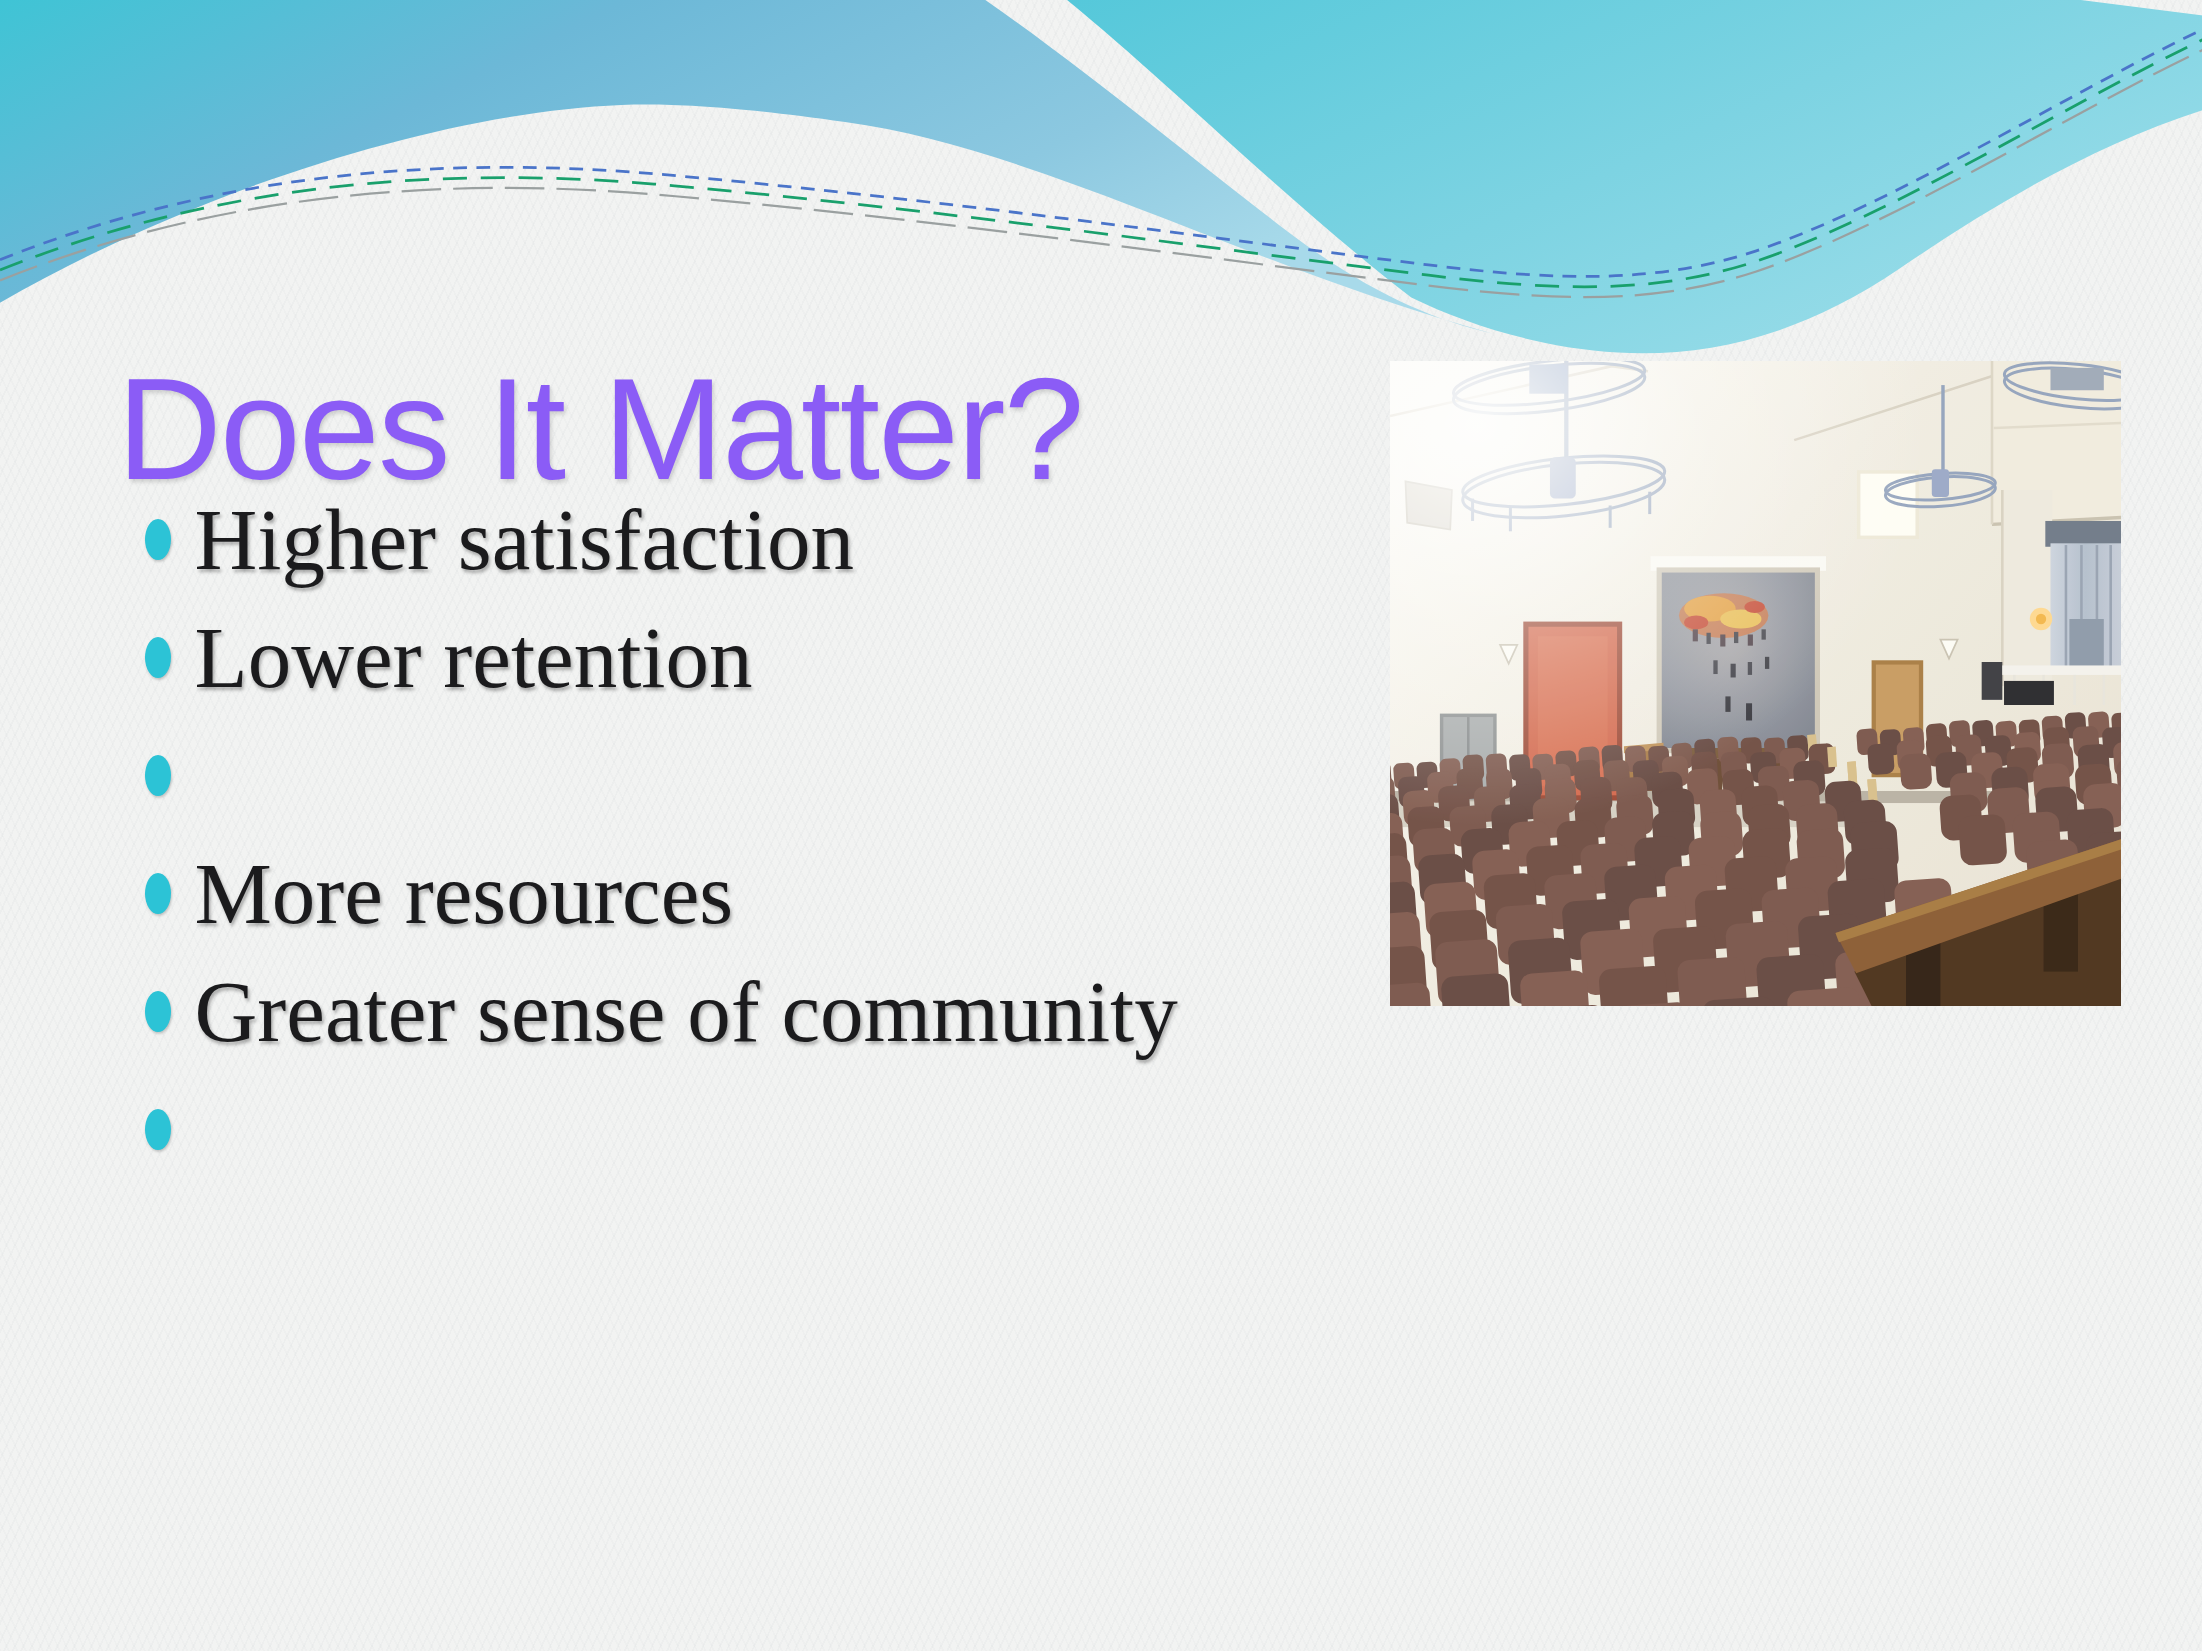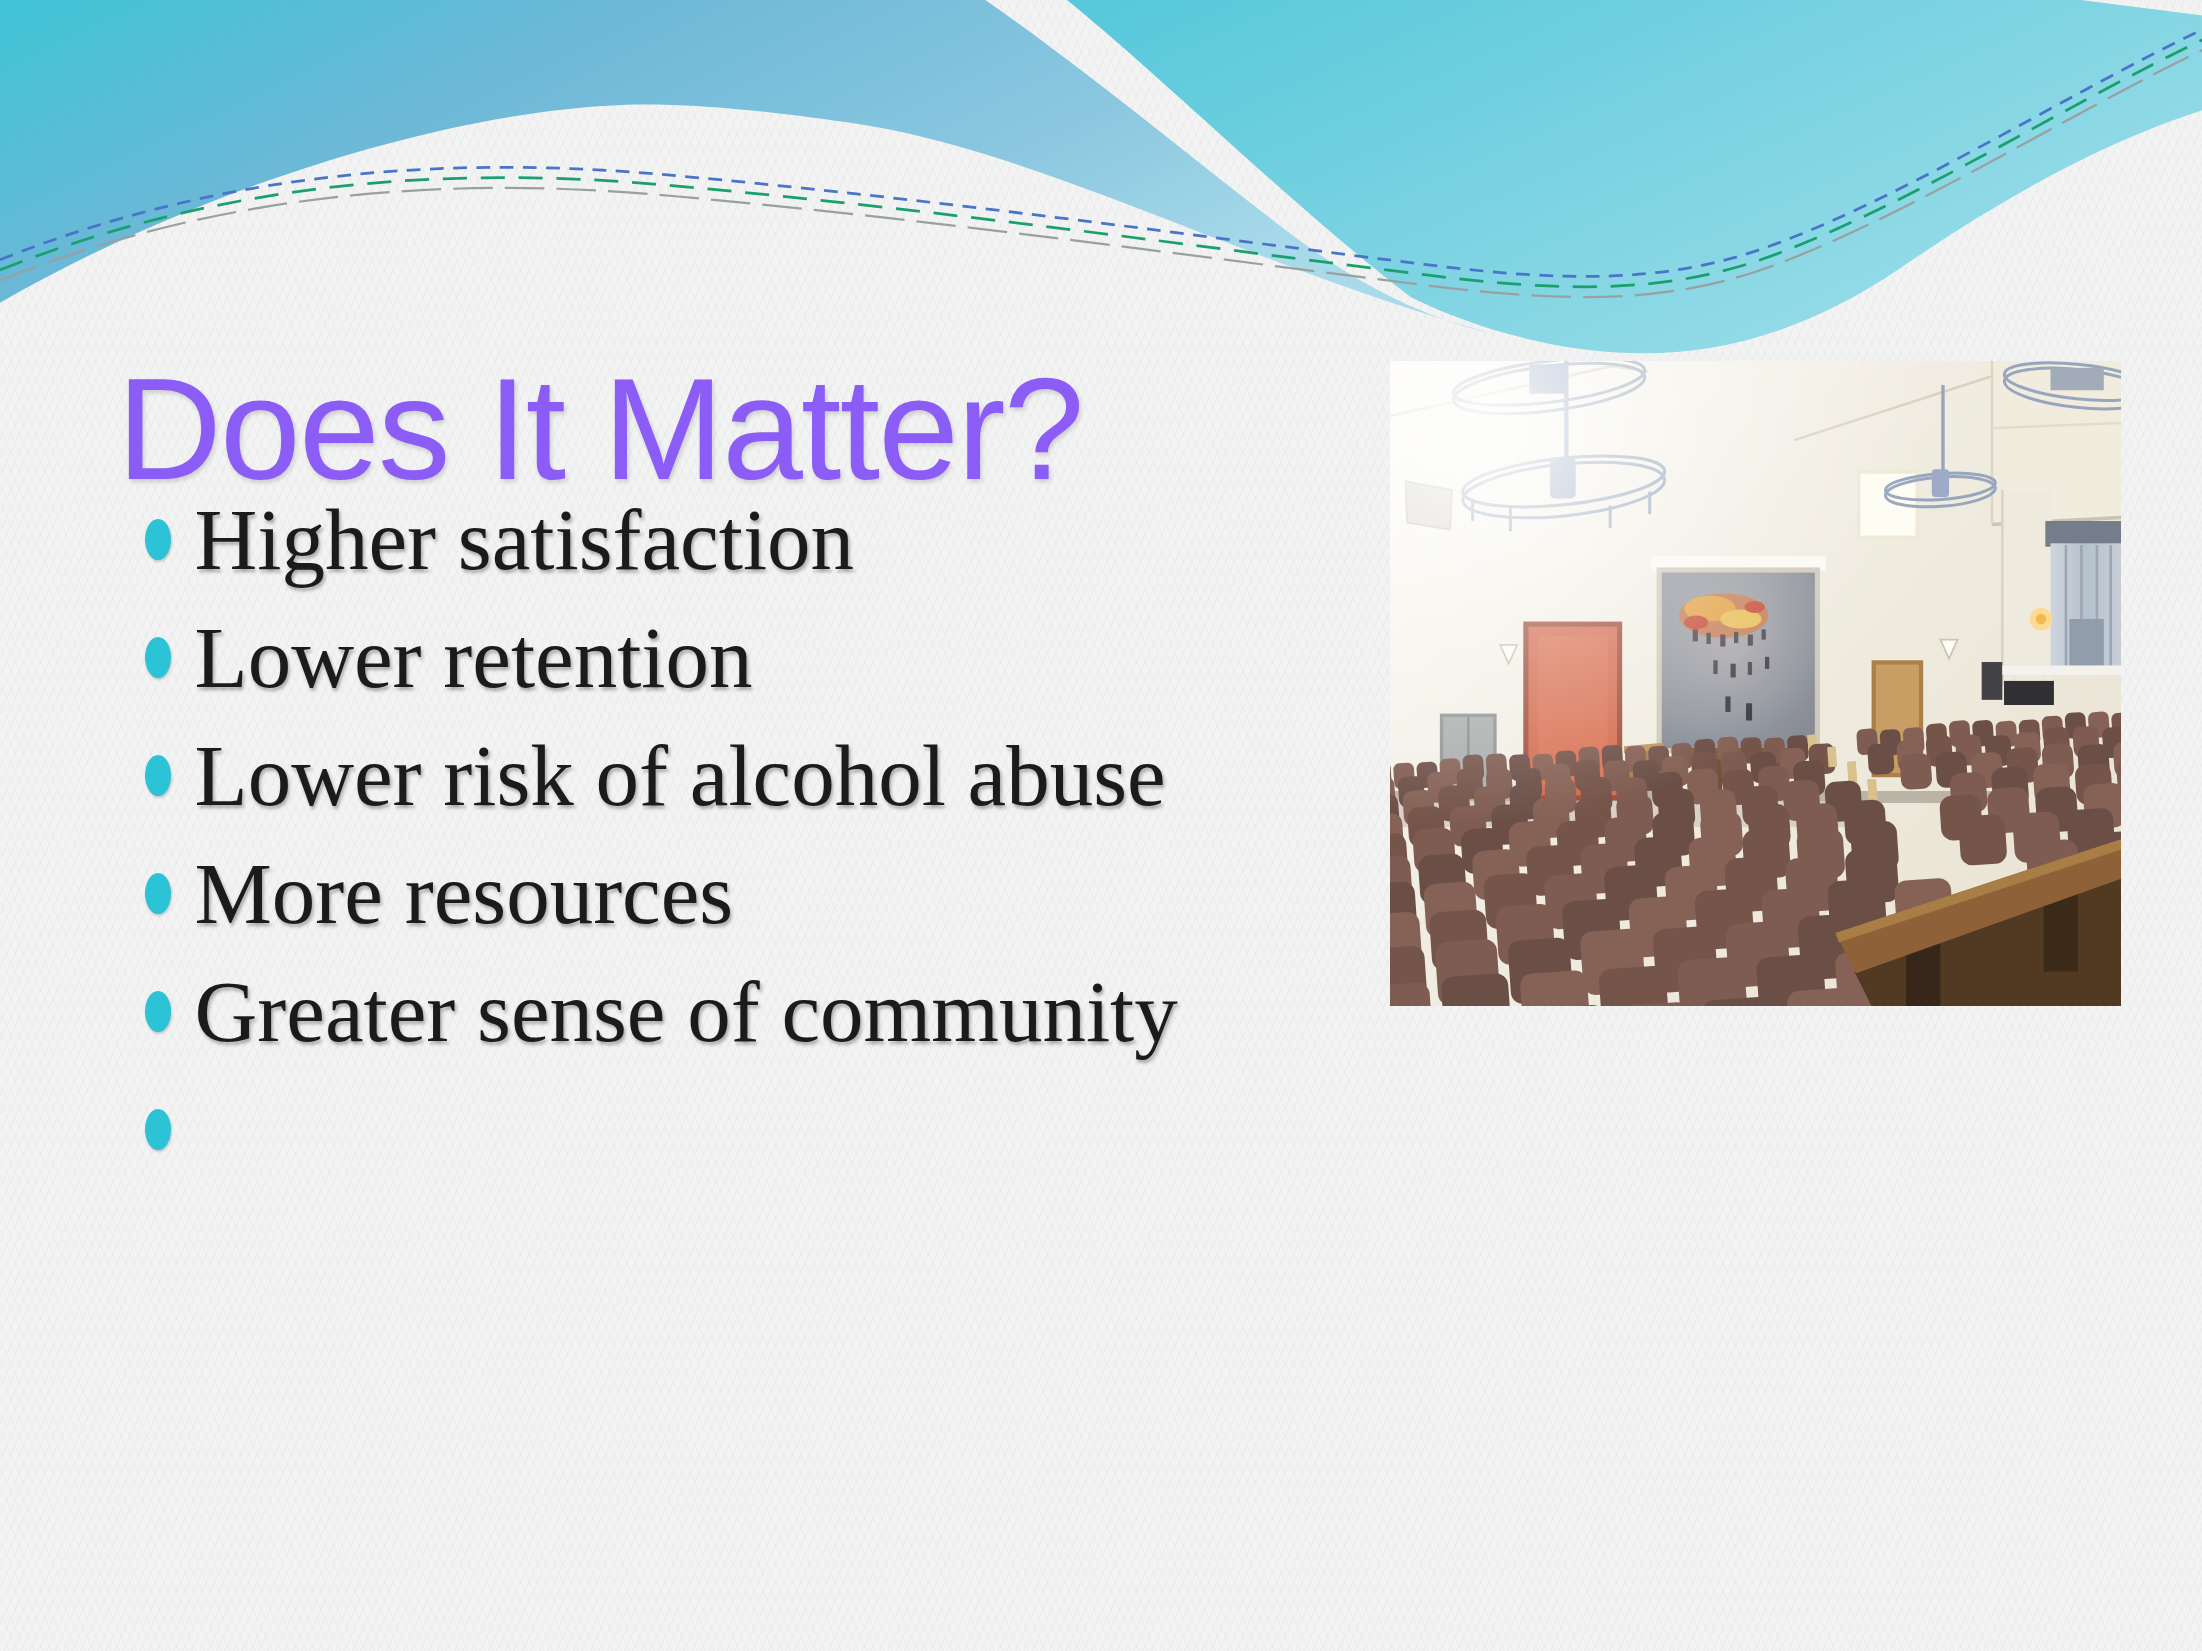--- a/index.html
+++ b/index.html
@@ -78,21 +78,20 @@
   <li>
       <span class="dot"></span>
       <span class="bullet-text">Higher satisfaction</span>
     </li>
   <li>
       <span class="dot"></span>
       <span class="bullet-text">Lower retention</span>
     </li>
   <li>
       <span class="dot"></span>
-      <span class="bullet-text">Lower risk of alcohol abuse</span>
     </li>
   <li>
       <span class="dot"></span>
       <span class="bullet-text">More resources</span>
     </li>
   <li>
       <span class="dot"></span>
       <span class="bullet-text">Greater sense of community</span>
     </li>
   <li>

